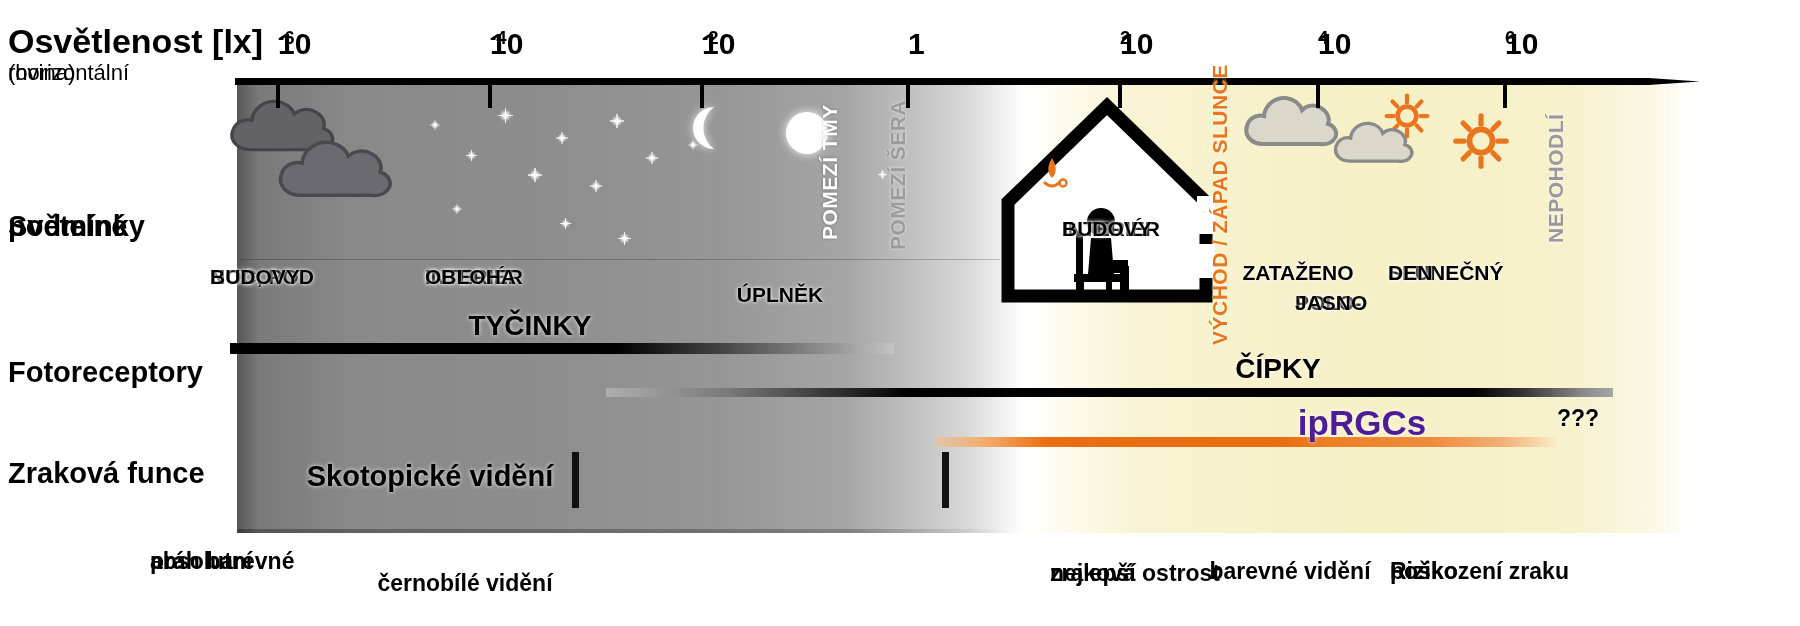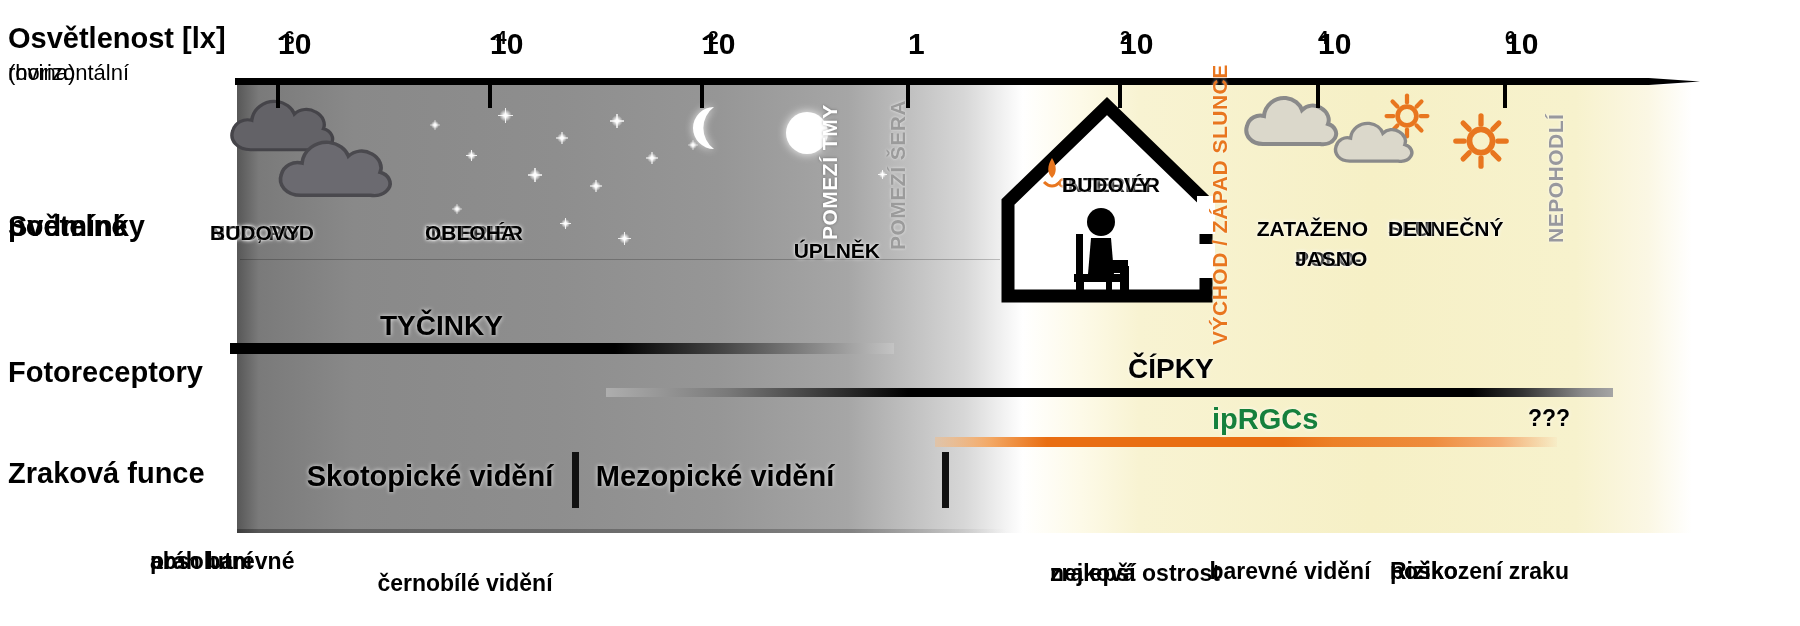--- a/index.html
+++ b/index.html
@@ -15,29 +15,29 @@
       #f6f0c6 78%, #f7f2cd 92%, #fbf7e4 97%, rgba(255,255,255,0) 100%);}
   .panel-bottom-edge{left:237px;top:529px;width:770px;height:4px;
     background:linear-gradient(90deg,rgba(0,0,0,.30),rgba(0,0,0,.22) 80%,rgba(0,0,0,0));}
 
   .axis-line{left:235px;top:78px;width:1465px;height:7px;background:#000;
     clip-path:polygon(0 0,96.5% 0,100% 50%,96.5% 100%,0 100%);}
   .tick{top:80px;width:4px;height:28px;background:#000;z-index:6;}
   .tick-label{top:27px;transform:translateX(-50%);font-weight:bold;font-size:30px;white-space:nowrap;}
   .tick-label sup{position:static;font-size:0.62em;}
 
-  .hdr-title{left:8px;top:22px;font-size:29px;font-weight:bold;white-space:nowrap;}
+  .hdr-title{left:8px;top:22px;font-size:34px;font-weight:bold;white-space:nowrap;}
   .hdr-sub{left:8px;top:60px;font-size:22px;line-height:26px;}
   .hdr-sub span{position:static;display:block;}
 
   .rowlbl{left:8px;font-size:29px;font-weight:bold;line-height:33px;white-space:nowrap;}
   .rowlbl span{position:static;display:block;}
 
-  .lbl{font-weight:bold;font-size:21px;line-height:25px;text-align:right;z-index:5;
-       text-shadow:0 0 4px rgba(255,255,255,.9),0 0 2px rgba(255,255,255,.7);}
+  .lbl{font-weight:bold;font-size:21px;line-height:25px;text-align:center;z-index:5;
+       text-shadow:0 0 4px rgba(255,255,255,.9),0 0 2px rgba(255,255,255,.7);margin-top:44px;}
   .lbl span{position:static;display:block;}
 
   .vtext{writing-mode:vertical-rl;transform:rotate(180deg);font-weight:bold;font-size:21px;
          letter-spacing:.5px;white-space:nowrap;z-index:5;}
 
   .faint-line{left:240px;top:259px;width:760px;height:1px;background:rgba(0,0,0,.22);z-index:1;}
 
   .star{background:
      radial-gradient(circle,rgba(255,255,255,.95) 0 16%,rgba(255,255,255,0) 58%),
      linear-gradient(0deg,transparent 44%,rgba(255,255,255,.85) 47% 53%,transparent 56%),
@@ -47,21 +47,21 @@
      box-shadow:0 0 10px rgba(255,255,255,.9);z-index:2;}
 
   .bar{z-index:4;}
   .bar-rods{left:230px;top:343px;width:664px;height:11px;
     background:linear-gradient(90deg,#000 0%,#000 58%,#444 74%,#9b9b9b 92%,#c4c4c4 100%);}
   .bar-cones{left:606px;top:388px;width:1007px;height:9px;
     background:linear-gradient(90deg,#aeaeae 0%,#7a7a7a 12%,#2a2a2a 24%,#000 30%,#000 86%,#333 91%,#8a8a8a 97%,#a5a5a5 100%);}
   .bar-iprgcs{left:935px;top:437px;width:622px;height:10px;
     background:linear-gradient(90deg,rgba(246,187,130,.45) 0%,#f3a763 9%,#e96e12 18%,#e96e12 56%,#ec8027 64%,#ee8c3d 80%,#f4ae74 91%,rgba(248,210,168,.15) 100%);}
 
-  .ph-lbl{font-weight:bold;text-align:left;z-index:5;
+  .ph-lbl{font-weight:bold;text-align:center;z-index:5;
           text-shadow:0 0 4px rgba(255,255,255,.85);}
 
   .divider{top:452px;width:7px;height:56px;background:#111;z-index:5;}
   .fnlbl{top:460px;font-size:29px;font-weight:bold;text-align:center;white-space:nowrap;z-index:5;
          text-shadow:0 0 4px rgba(255,255,255,.85);}
 
   .botlbl{font-size:23px;font-weight:bold;line-height:27px;text-align:center;white-space:nowrap;}
   .botlbl span{position:static;display:block;}
 </style>
 </head>
@@ -227,27 +227,26 @@
   </div>
 
   <div class="vtext" style="left:1544px;top:88px;height:155px;color:#98989e;text-shadow:0 0 3px rgba(255,255,255,.8)">NEPOHODLÍ</div>
 
   <div class="ph-lbl" style="left:380px;top:310px;width:300px;font-size:28px">TYČINKY</div>
   <div class="bar bar-rods"></div>
 
   <div class="ph-lbl" style="left:1128px;top:353px;width:300px;font-size:28px">ČÍPKY</div>
   <div class="bar bar-cones"></div>
 
-  <div class="ph-lbl" style="left:1212px;top:403px;width:300px;font-size:29px;color:#15803d">ipRGCs</div>
+  <div class="ph-lbl" style="left:1212px;top:403px;width:300px;font-size:35px;color:#4c1d95">ipRGCs</div>
   <div class="ph-lbl" style="left:1528px;top:405px;width:100px;font-size:23px">???</div>
   <div class="bar bar-iprgcs"></div>
 
   <div class="fnlbl" style="left:280px;width:300px">Skotopické vidění</div>
   <div class="divider" style="left:572px"></div>
-  <div class="fnlbl" style="left:565px;width:300px">Mezopické vidění</div>
   <div class="divider" style="left:942px"></div>
 
   <div class="botlbl" style="left:150px;top:548px;width:210px">
     <span>absolutní</span>
     <span>práh barevné</span>
   </div>
   <div class="botlbl" style="left:340px;top:570px;width:250px">černobílé vidění</div>
   <div class="botlbl" style="left:1050px;top:560px;width:245px">
     <span>nejlepší</span>
     <span>zraková ostrost</span>

